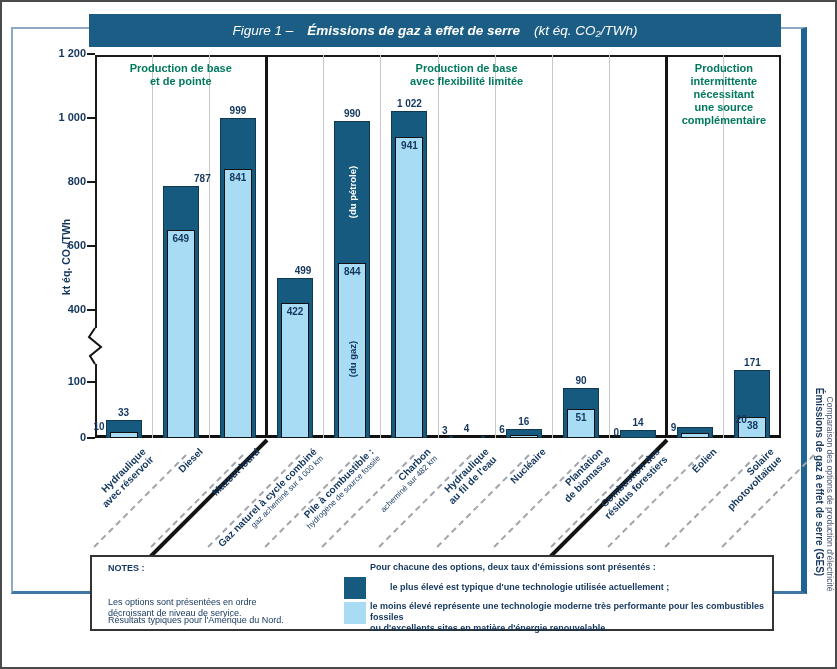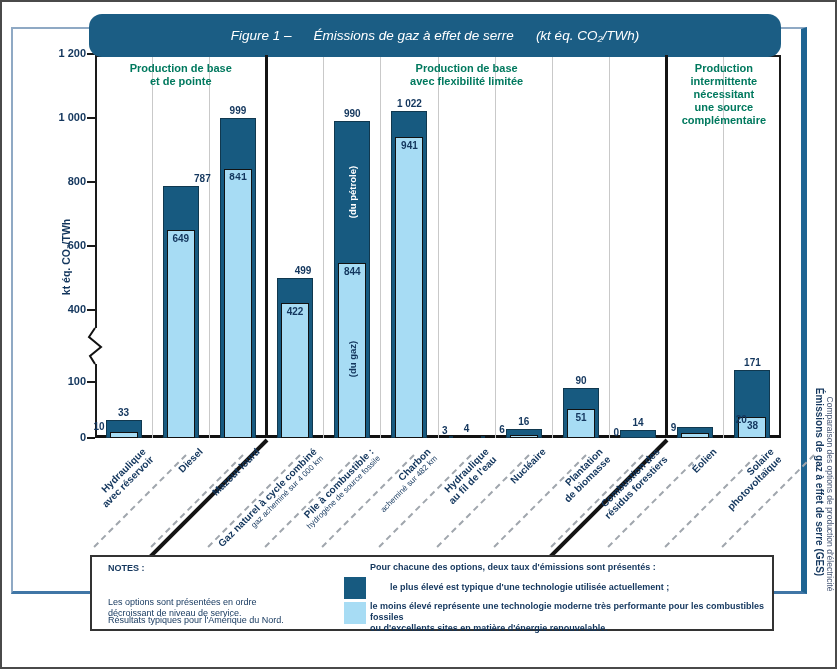--- a/index.html
+++ b/index.html
@@ -10,26 +10,26 @@
   }
   
   #blue-frame{
     position:absolute;left:9px;top:25px;width:796px;height:567px;
     border-top:2px solid #8fa9c4;border-left:2px solid #8fa9c4;
     border-right:6px solid #1e6492;border-bottom:3px solid #4076a6;
     box-sizing:border-box;z-index:0;
   }
   
   #banner{
-    position:absolute;left:87px;top:12px;width:692px;height:43px;
-    background:#1b5d84;border-radius:13px;z-index:3;
+    position:absolute;left:87px;top:12px;width:692px;height:33px;
+    background:#1b5d84;border-radius:0;z-index:3;
     display:flex;align-items:center;justify-content:center;
     color:#fff;font-style:italic;font-size:13.5px;white-space:pre;
   }
-  #banner .t-main{font-weight:normal;margin:0 22px;}
+  #banner .t-main{font-weight:bold;margin:0 14px;}
   
   #plot-frame{
     position:absolute;left:93px;top:53px;width:686px;height:383px;
     border:2px solid #1a1a1a;border-bottom:3px solid #111;
     box-sizing:border-box;z-index:1;background:transparent;
   }
   .ytick-label{
     position:absolute;width:44px;text-align:right;
     font-size:11px;font-weight:bold;color:#13365d;z-index:2;
   }
@@ -143,21 +143,21 @@
       <div class="xdash" style="position: absolute; left: 53.585px; top: 452px;"></div>
       <div class="bar-max" style="position: absolute; left: 160.755px; top: 184.16px; width: 36px; height: 251.84px; background: rgb(23, 90, 128);"></div>
       <div class="bar-min" style="position: absolute; left: 164.755px; top: 228.32px; width: 28px; height: 207.68px; background: rgb(167, 220, 244);"></div>
       <div class="val-label" style="position: absolute; left: 148.755px; top: 171.16px; width: 60px; text-align: right;">787</div>
       <div class="val-label" style="position: absolute; left: 164.755px; top: 231.32px; width: 28px;">649</div>
       <div class="xlabel" style="position: absolute; left: -65.245px; top: 444px;">Diesel</div>
       <div class="xdash" style="position: absolute; left: 110.755px; top: 452px;"></div>
       <div class="bar-max" style="position: absolute; left: 217.925px; top: 116.32px; width: 36px; height: 319.68px; background: rgb(23, 90, 128);"></div>
       <div class="bar-min" style="position: absolute; left: 221.925px; top: 166.88px; width: 28px; height: 269.12px; background: rgb(167, 220, 244);"></div>
       <div class="val-label" style="position: absolute; left: 205.925px; top: 103.32px; width: 60px;">999</div>
-      <div class="val-label" style="position: absolute; left: 221.925px; top: 169.88px; width: 28px; font-family: Liberation Mono, monospace;">841</div>
+      <div class="val-label" style="position: absolute; left: 221.925px; top: 169.88px; width: 28px;">841</div>
       <div class="xlabel" style="position: absolute; left: -8.075px; top: 444px;">Mazout lourd</div>
       <div class="xdash" style="position: absolute; left: 167.925px; top: 452px;"></div>
       <div class="bar-max" style="position: absolute; left: 275.095px; top: 276.32px; width: 36px; height: 159.68px; background: rgb(23, 90, 128);"></div>
       <div class="bar-min" style="position: absolute; left: 279.095px; top: 300.96px; width: 28px; height: 135.04px; background: rgb(167, 220, 244);"></div>
       <div class="val-label" style="position: absolute; left: 263.095px; top: 263.32px; width: 60px; margin-left: 8px;">499</div>
       <div class="val-label" style="position: absolute; left: 279.095px; top: 303.96px; width: 28px;">422</div>
       <div class="xlabel" style="position: absolute; left: 49.095px; top: 444px;">Gaz naturel à cycle combiné<span class="sub">gaz acheminé sur 4 000 km</span></div>
       <div class="xdash" style="position: absolute; left: 225.095px; top: 452px;"></div>
       <div class="bar-max" style="position: absolute; left: 332.265px; top: 119.2px; width: 36px; height: 316.8px; background: rgb(23, 90, 128);"></div>
       <div class="bar-min" style="position: absolute; left: 336.265px; top: 260.64px; width: 28px; height: 175.36px; background: rgb(167, 220, 244);"></div>

